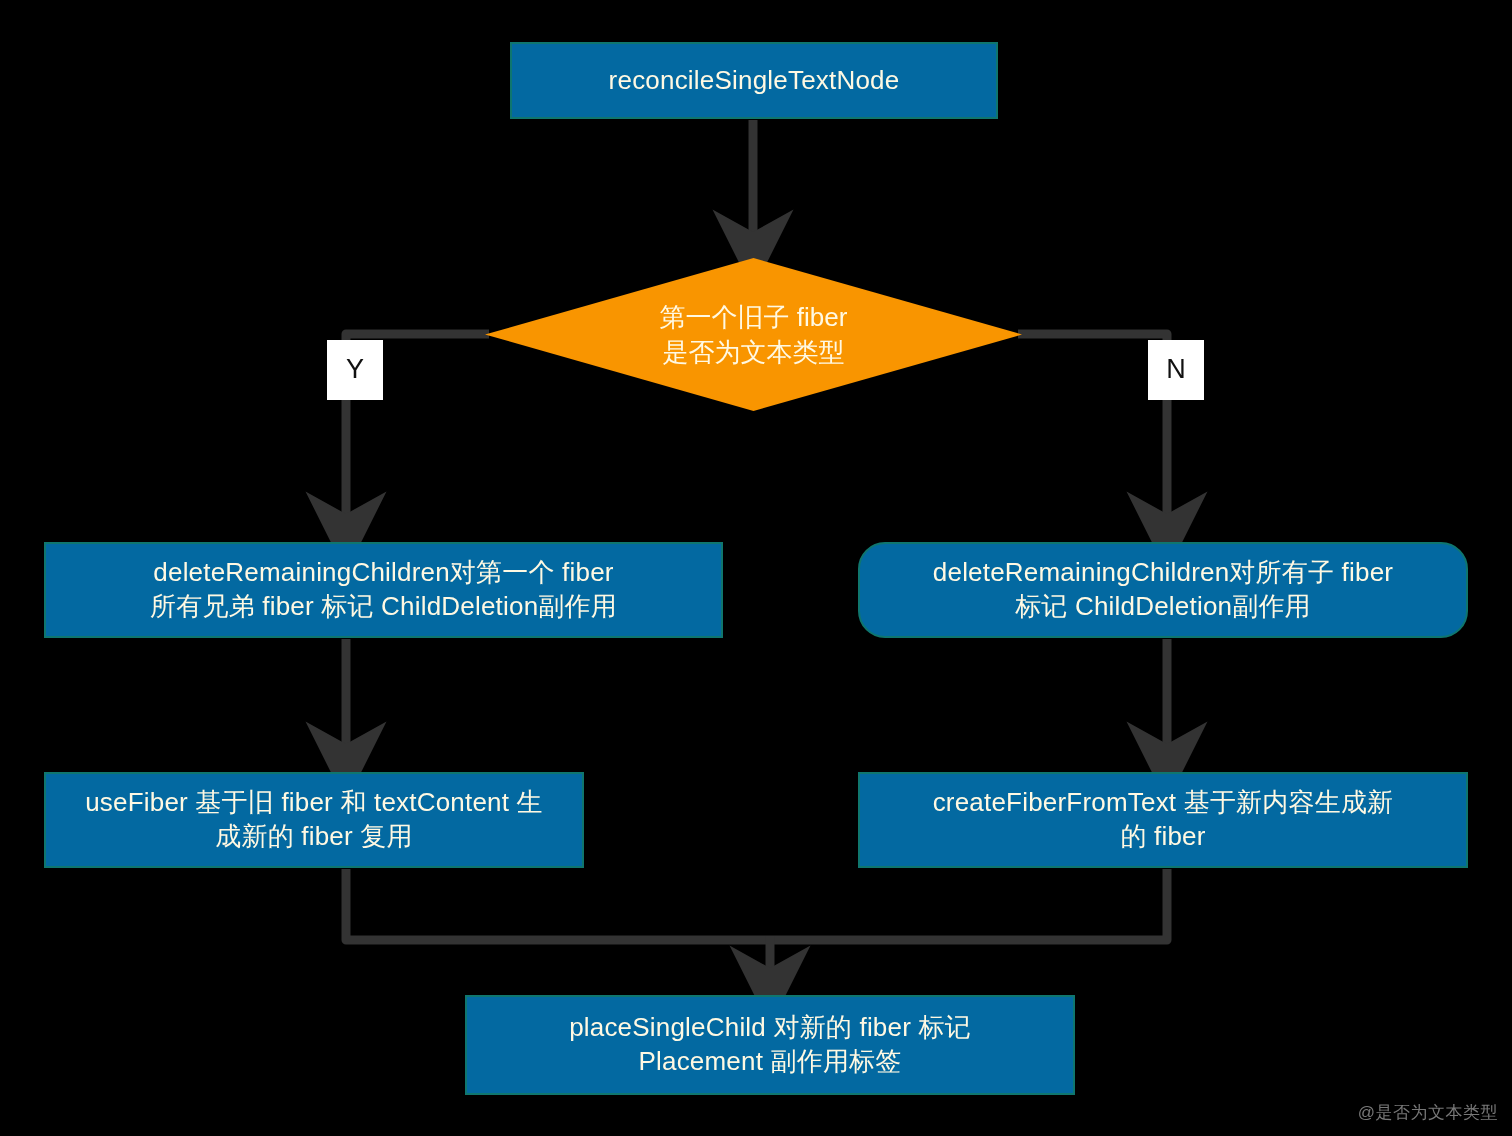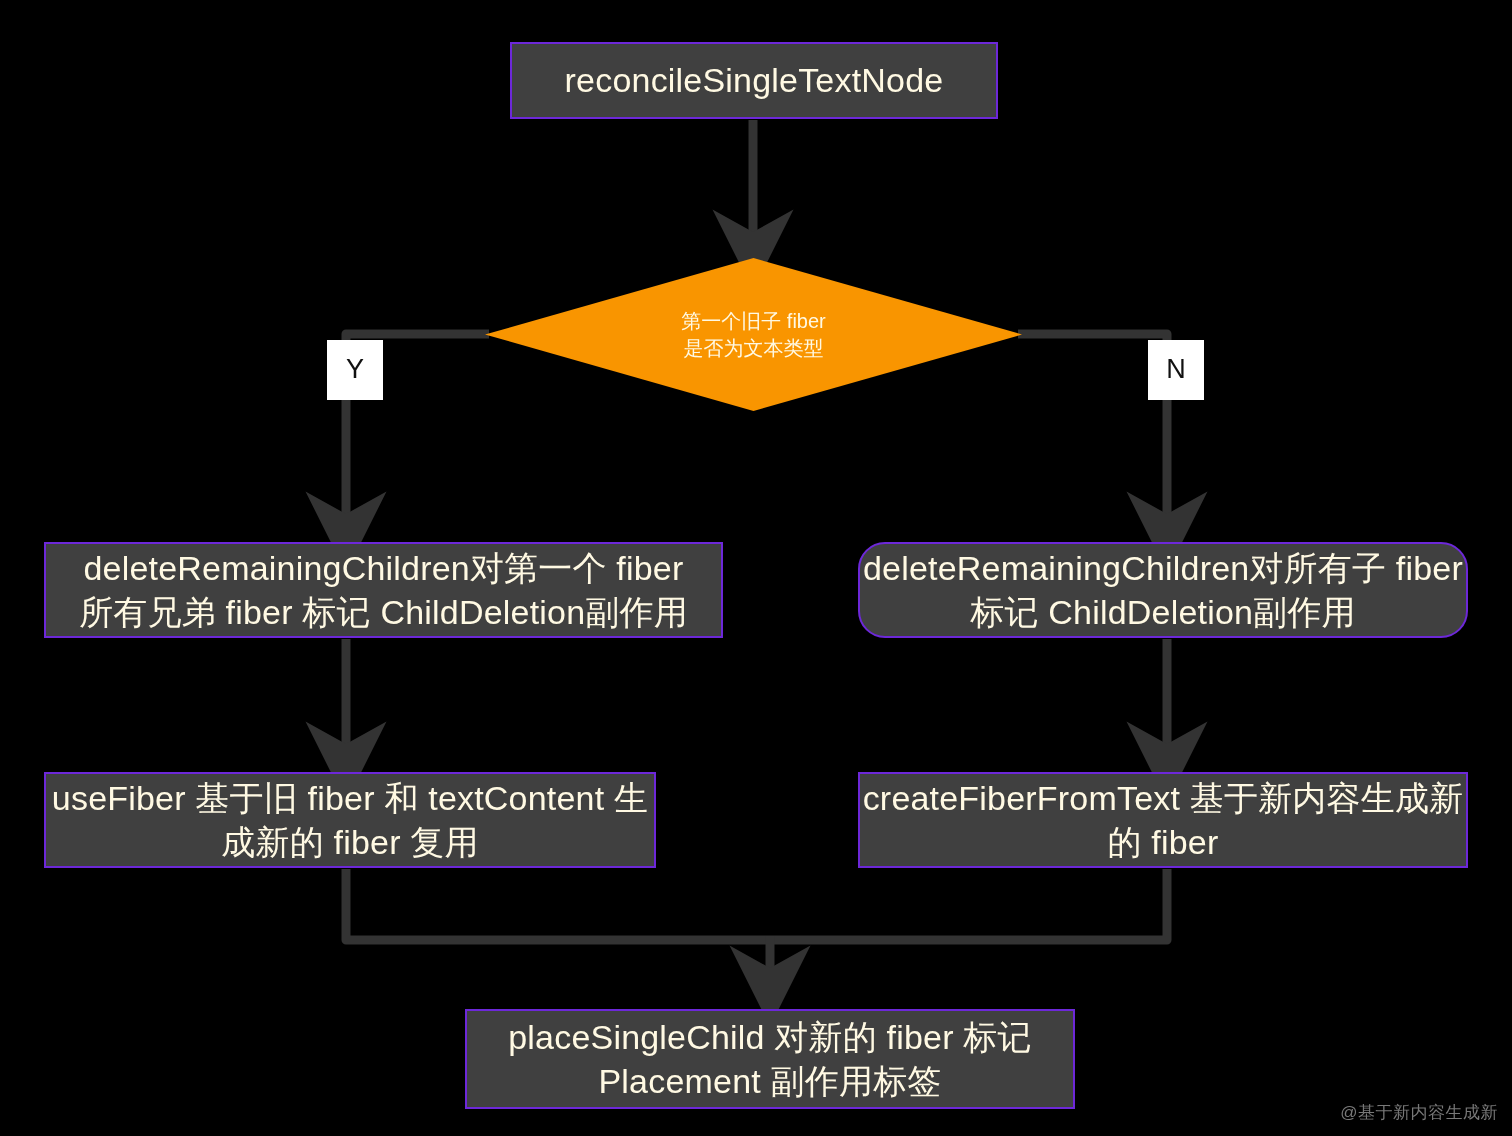--- a/index.html
+++ b/index.html
@@ -21,29 +21,29 @@
     position: absolute;
     left: 0;
     top: 0;
     width: 1512px;
     height: 1136px;
     pointer-events: none;
   }
   .node {
     position: absolute;
     box-sizing: border-box;
-    background: #404040;
-    border: 2px solid #6d28d9;
+    background: #0369a1;
+    border: 2px solid #0f766e;
     color: #FFF9E3;
     display: flex;
     align-items: center;
     justify-content: center;
     text-align: center;
     line-height: 1.30;
-    font-size: 34px;
+    font-size: 26px;
     letter-spacing: 0.2px;
     white-space: pre-line;
     z-index: 3;
   }
 
   .diamond-wrap {
     position: absolute;
     z-index: 2;
   }
   .diamond-shape {
@@ -58,21 +58,21 @@
     position: absolute;
     left: 0;
     top: 0;
     width: 100%;
     height: 100%;
     display: flex;
     align-items: center;
     justify-content: center;
     text-align: center;
     color: #FFF9E3;
-    font-size: 20px;
+    font-size: 26px;
     line-height: 1.32;
     white-space: pre-line;
     z-index: 4;
   }
 
   .edge-label {
     position: absolute;
     background: #FFFFFF;
     color: #111111;
     font-size: 27px;
@@ -152,24 +152,24 @@
   <div class="edge-label" style="left:327px; top:340px; width:38px; height:46px;">Y</div>
 
   <div class="edge-label" style="left:1148px; top:340px; width:38px; height:46px;">N</div>
 
   <div class="node" style="left:44px; top:542px; width:679px; height:96px;">deleteRemainingChildren对第一个 fiber
 所有兄弟 fiber 标记 ChildDeletion副作用</div>
 
   <div class="node" style="left:858px; top:542px; width:610px; height:96px;border-radius:27px;">deleteRemainingChildren对所有子 fiber
 标记 ChildDeletion副作用</div>
 
-  <div class="node" style="left:44px; top:772px; width:612px; height:96px;">useFiber 基于旧 fiber 和 textContent 生
+  <div class="node" style="left:44px; top:772px; width:540px; height:96px;">useFiber 基于旧 fiber 和 textContent 生
 成新的 fiber 复用</div>
 
   <div class="node" style="left:858px; top:772px; width:610px; height:96px;">createFiberFromText 基于新内容生成新
 的 fiber</div>
 
-  <div class="node" style="left:465px; top:995px; width:610px; height:100px;margin-top:14px;">placeSingleChild 对新的 fiber 标记
+  <div class="node" style="left:465px; top:995px; width:610px; height:100px;">placeSingleChild 对新的 fiber 标记
 Placement 副作用标签</div>
 
-  <div class="watermark">@基于新内容生成新</div>
+  <div class="watermark">@是否为文本类型</div>
 
 </div>
 
 </body></html>

